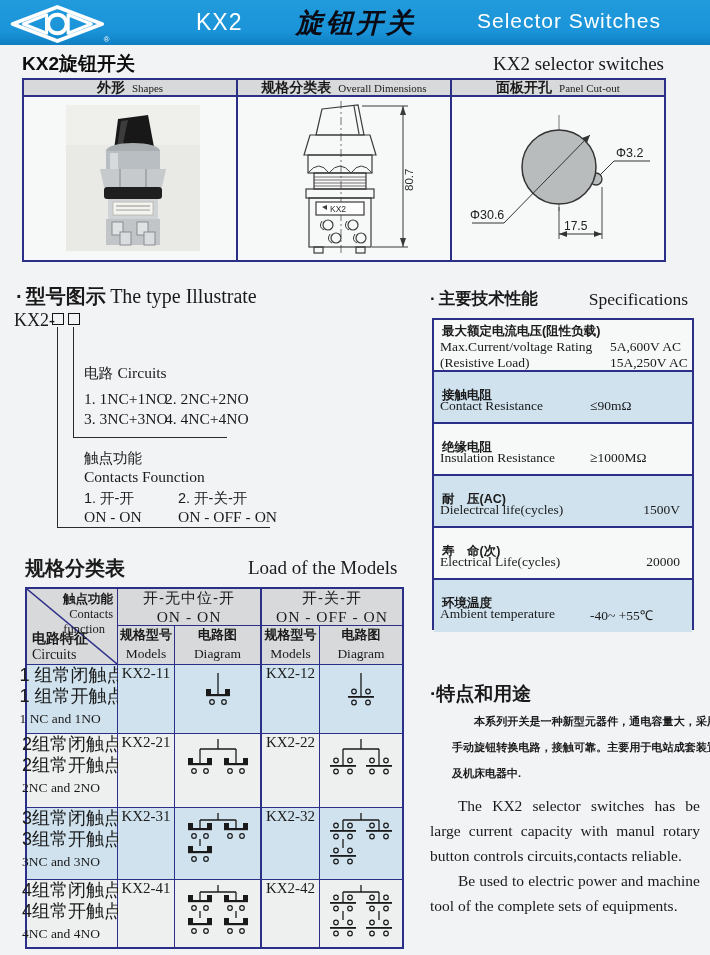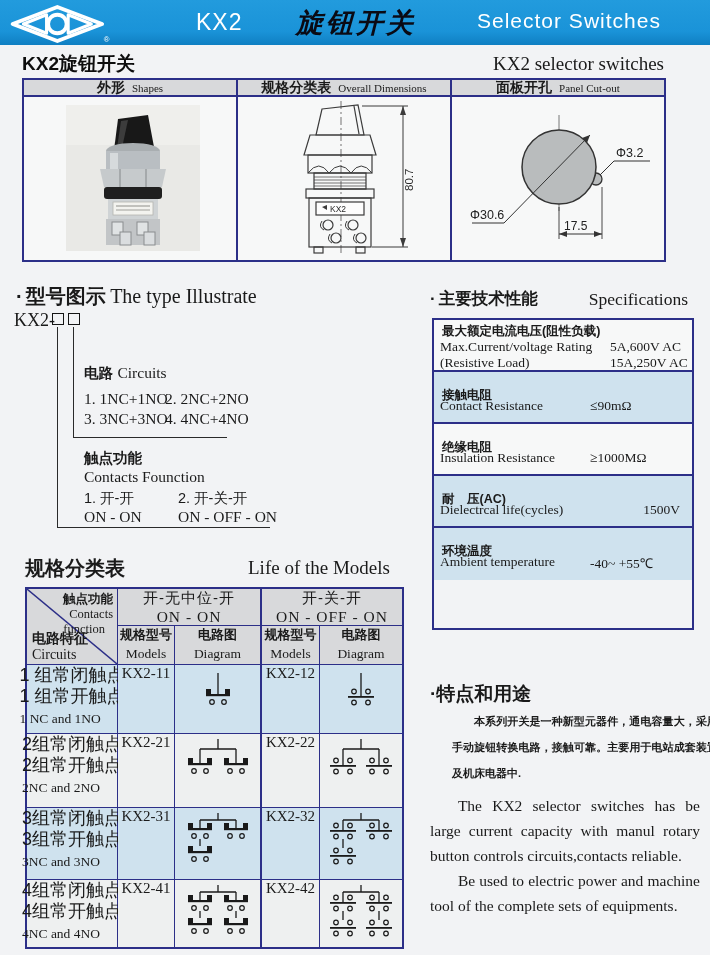--- a/index.html
+++ b/index.html
@@ -34,21 +34,21 @@
   .ov-body .cell:last-child{border-right:none;}
   
   .sec-head-zh{font-weight:bold;font-size:20px;}
   .sec-bullet{font-weight:bold;font-size:20px;margin-right:3px;}
   .sec-head-en{font-family:"Liberation Serif",serif;font-size:20px;}
   
   .ti-head{position:absolute;left:16px;top:283px;}
   .ti-model{position:absolute;left:14px;top:310px;font-family:"Liberation Serif",serif;font-size:18px;}
   .ti-sq{position:absolute;top:313px;width:12px;height:12px;border:1.6px solid #151515;background:transparent;}
   .ti-line{position:absolute;border-left:1.6px solid #2a2a2a;border-bottom:1.6px solid #2a2a2a;}
-  .ti-lbl-zh{font-weight:bold;font-size:14.5px;}
+  .ti-lbl-zh{font-weight:normal;font-size:14.5px;}
   .ti-lbl-en{font-family:"Liberation Serif",serif;font-size:15.5px;}
   .ti-opt{position:absolute;font-family:"Liberation Serif",serif;font-size:15.5px;white-space:pre;}
   .ti-opt-zh{position:absolute;font-size:14.5px;white-space:pre;}
   
   .spec-head{position:absolute;left:430px;top:288px;width:264px;}
   .spec-head .zh{font-weight:bold;font-size:16.5px;}
   .spec-head .en{position:absolute;right:6px;top:1px;font-family:"Liberation Serif",serif;font-size:17.5px;}
   .spec-table{position:absolute;left:432px;top:318px;width:262px;height:312px;
     border:2px solid var(--border-navy);}
   .spec-row{position:relative;width:100%;height:52px;border-bottom:2px solid var(--border-navy);
@@ -270,29 +270,34 @@
     <div class="spec-row white">
       <span class="spec-zh">绝缘电阻</span>
       <span class="spec-en">Insulation  Resistance</span>
       <span class="spec-val" style="left:156px;top:26px;">≥1000MΩ</span>
     </div>
     <div class="spec-row blue">
       <span class="spec-zh">耐　压(AC)</span>
       <span class="spec-en">Dielectrcal   life(cycles)</span>
       <span class="spec-val" style="right:12px;top:26px;">1500V</span>
     </div>
+    <div class="spec-row white">
+      <span class="spec-zh">寿　命(次)</span>
+      <span class="spec-en">Electrical  Life(cycles)</span>
+      <span class="spec-val" style="right:12px;top:26px;">20000</span>
+    </div>
     <div class="spec-row blue">
       <span class="spec-zh">环境温度</span>
       <span class="spec-en">Ambient  temperature</span>
       <span class="spec-val" style="left:156px;top:26px;">-40~ +55℃</span>
     </div>
   </div>
 
   <div class="mod-title-zh">规格分类表</div>
-  <div class="mod-title-en">Life  of  the  Models</div>
+  <div class="mod-title-en">Load  of  the  Models</div>
   <div class="mod-table">
 
     <div class="mcell hdr corner" style="grid-column:1;grid-row:1/3;">
       <svg class="abs" style="left:0;top:0;" width="90" height="75" viewBox="0 0 90 75">
         <line x1="0" y1="0" x2="90" y2="75" stroke="#2c2f88" stroke-width="1.4"></line>
       </svg>
       <div class="c-top">
         <span class="zh">触点功能</span><br>
         <span class="en">Contacts</span><br>
         <span class="en" style="padding-right:8px;">function</span>

